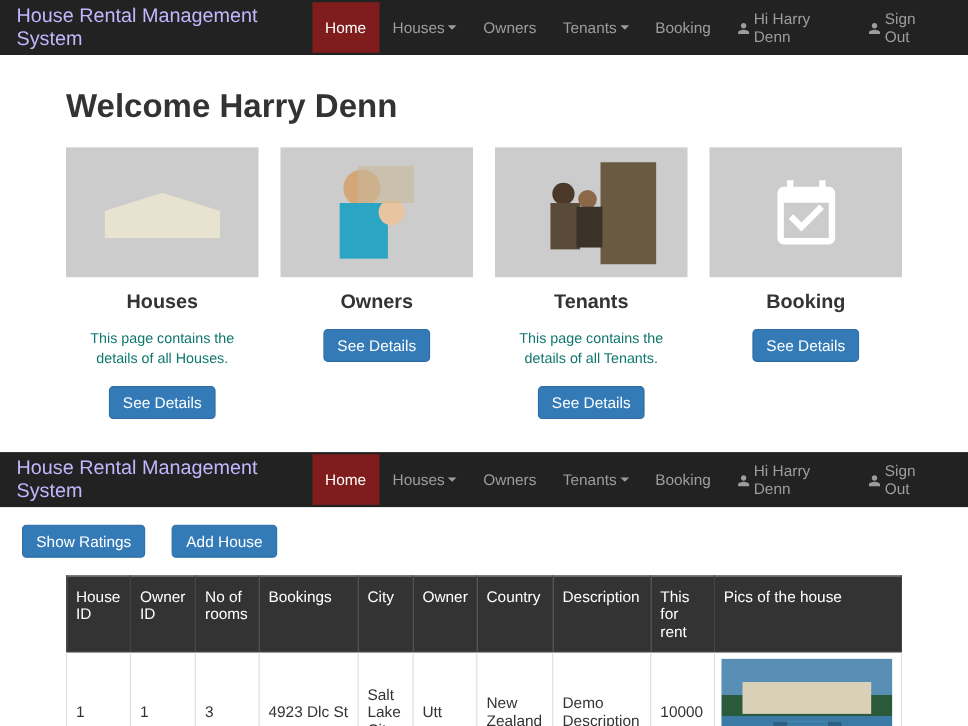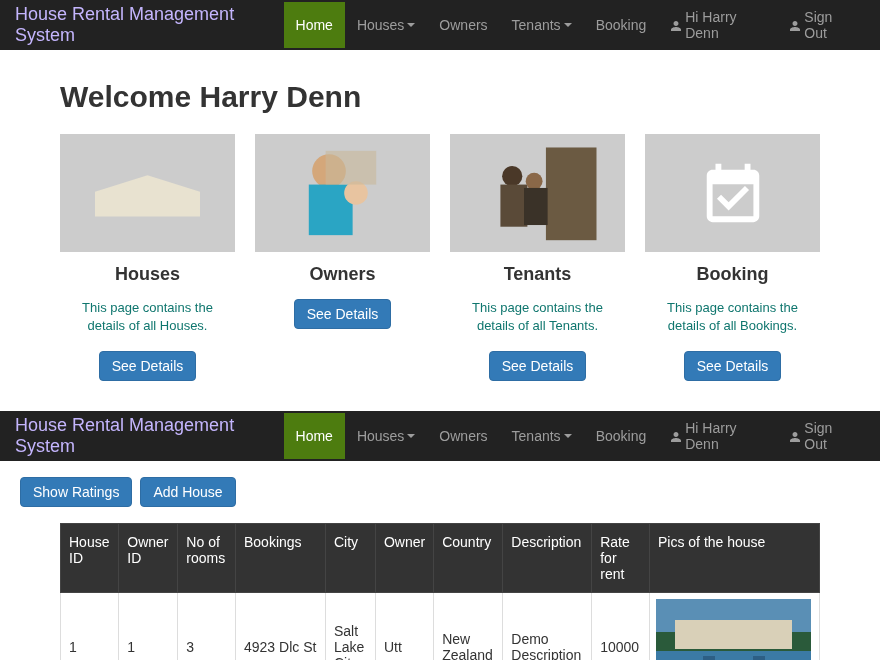--- a/index.html
+++ b/index.html
@@ -1,36 +1,36 @@
 <!DOCTYPE html>
 <html><head>
 <meta charset="utf-8">
 <style>
 *{box-sizing:border-box;margin:0;padding:0}
 body{font-family:"Helvetica Neue",Helvetica,Arial,sans-serif;font-size:14px;color:#333;background:#f5f5f5}
 .page{width:880px;background:#fff}
 .navbar{background:#222;color:#9d9d9d;height:50px;display:flex;align-items:center;padding:0 15px;font-size:14px}
 .navbar .brand{color:#c4b5fd;font-size:18px;margin-right:8px}
 .navbar .nav-item{padding:15px 12px;color:#9d9d9d;cursor:pointer;display:flex;align-items:center;gap:3px;font-size:14px}
-.navbar .nav-item.active{background:#4d7c0f;color:#fff}
+.navbar .nav-item.active{background:#7f1d1d;color:#fff}
 .navbar .spacer{flex:1}
 .navbar .caret{width:0;height:0;border-left:4px solid transparent;border-right:4px solid transparent;border-top:4px solid #9d9d9d;display:inline-block}
 .navbar .user-icon{width:12px;height:12px;display:inline-block}
 .navbar .user-icon svg{width:12px;height:12px;fill:#9d9d9d}
 .container{padding:20px 60px 30px}
 h2{font-size:30px;font-weight:700;margin:10px 0 20px}
 .cards{display:flex;gap:20px;margin-top:10px}
 .card{flex:1;text-align:center}
 .card .imgbox{width:100%;height:118px;background:#ccc;display:flex;align-items:center;justify-content:center;overflow:hidden}
 .card h4{font-size:18px;font-weight:700;margin:12px 0 14px}
 .card p{font-size:13px;color:#0f766e;line-height:1.4;margin-bottom:16px;padding:0 4px}
 .btn{display:inline-block;background:#337ab7;color:#ffffff;border:1px solid #2e6da4;padding:6px 12px;border-radius:4px;font-size:14px;cursor:pointer}
 
 .section2{padding:10px 20px 0}
-.action-row{display:flex;gap:8px;margin:6px 0 16px}
+.action-row{display:flex;gap:24px;margin:6px 0 16px}
 .tablewrap{padding:0 40px}
 table{width:100%;border-collapse:collapse;font-size:14px}
 th{background:#333;color:#fff;text-align:left;padding:10px 8px;font-weight:400;border:1px solid #444;vertical-align:top;font-size:14px}
 td{padding:10px 8px;border:1px solid #ddd;vertical-align:middle;color:#333}
 td.pic{padding:6px}
 .housepic{width:155px;height:95px;background:linear-gradient(#a7c8e8,#7fa8c9);display:flex;align-items:center;justify-content:center}
 
 .img-house{background:linear-gradient(#cfe4f7 40%,#8aa77a 40%);position:relative}
 .img-house::after{content:"";position:absolute;left:20%;right:20%;top:35%;bottom:30%;background:#e8e2d0;clip-path:polygon(0 40%,50% 0,100% 40%,100% 100%,0 100%)}
 .img-owners{background:linear-gradient(#d9e8c8,#b8d09a)}
@@ -110,21 +110,20 @@
       <p>This page contains the details of all Tenants.</p>
       <button class="btn">See Details</button>
     </div>
     <div class="card">
       <div class="imgbox img-booking">
         <svg viewBox="0 0 24 24">
               <path d="M19 4h-1V2h-2v2H8V2H6v2H5c-1.1 0-2 .9-2 2v14c0 1.1.9 2 2 2h14c1.1 0 2-.9 2-2V6c0-1.1-.9-2-2-2zm0 16H5V9h14v11zm-8.5-2l-4-4 1.4-1.4 2.6 2.6 5.6-5.6L17.5 11l-7 7z"></path>
             </svg>
       </div>
       <h4>Booking</h4>
-      <p>This page contains the details of all Bookings.</p>
       <button class="btn">See Details</button>
     </div>
   </div>
 </div>
 
 <div class="navbar">
   <span class="brand">House Rental Management System</span>
   <span class="nav-item active">Home</span>
   <span class="nav-item">
         <span>Houses</span>
@@ -161,21 +160,21 @@
     <thead>
       <tr>
         <th>House ID</th>
         <th>Owner ID</th>
         <th>No of rooms</th>
         <th style="width:90px">Bookings</th>
         <th>City</th>
         <th>Owner</th>
         <th>Country</th>
         <th>Description</th>
-        <th>Rate for rent</th>
+        <th>This for rent</th>
         <th style="width:170px">Pics of the house</th>
       </tr>
     </thead>
     <tbody>
       <tr>
         <td>1</td>
         <td>1</td>
         <td>3</td>
         <td>4923 Dlc St</td>
         <td>Salt Lake City</td>

